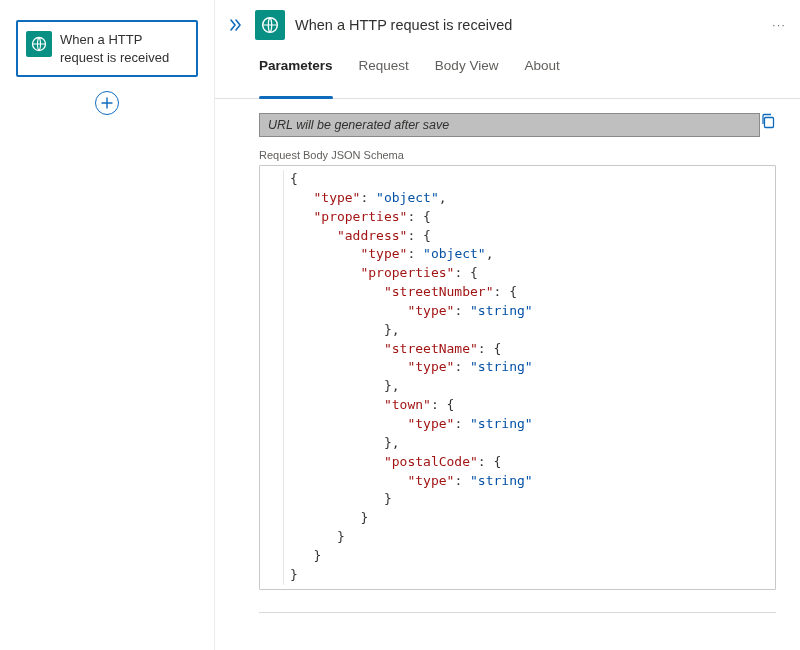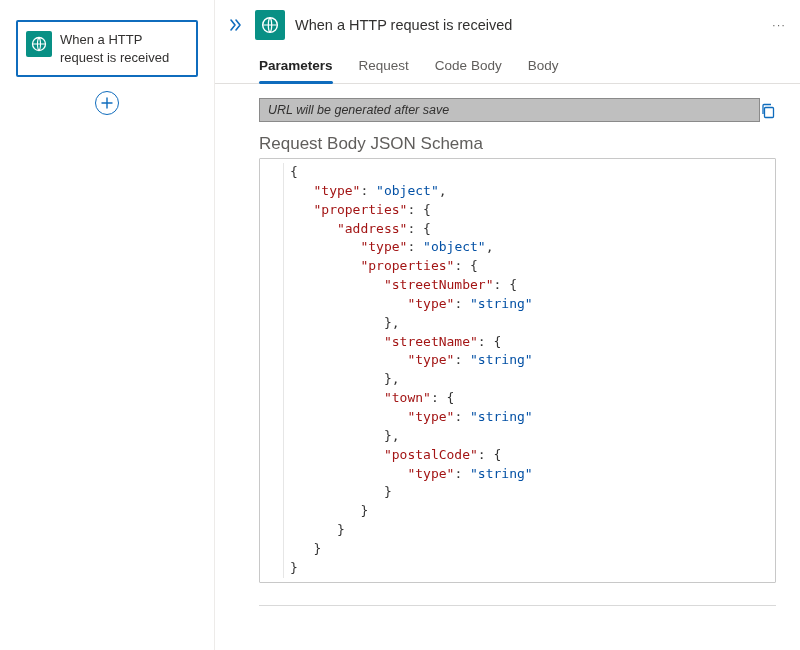--- a/index.html
+++ b/index.html
@@ -14,29 +14,29 @@
   .add-circle { width: 24px; height: 24px; border: 1.4px solid #0f6cbd; border-radius: 50%; display: flex; align-items: center; justify-content: center; color: #0f6cbd; cursor: pointer; }
   .add-circle svg { stroke: #0f6cbd; }
   .right-pane { flex: 1; display: flex; flex-direction: column; overflow: hidden; }
   .panel-header { display: flex; align-items: center; padding: 10px 14px 8px 10px; gap: 10px; }
   .collapse-chevron { color: #0f6cbd; width: 20px; display: flex; justify-content: center; cursor: pointer; }
   .header-icon { width: 30px; height: 30px; background: #089085; border-radius: 2px; display: flex; align-items: center; justify-content: center; }
   .header-icon svg { fill: #fff; }
   .header-title { font-size: 14.5px; font-weight: 500; flex: 1; }
   .header-menu { color: #605e5c; cursor: pointer; letter-spacing: 1px; font-size: 11px; }
   .tabs { display: flex; gap: 26px; padding: 10px 0 0 44px; border-bottom: 1px solid #e1dfdd; }
-  .tab { font-size: 13.5px; color: #605e5c; padding-bottom: 10px; cursor: pointer; position: relative; }
+  .tab { font-size: 13.5px; color: #605e5c; padding-bottom: 25px; cursor: pointer; position: relative; }
   .tab.active { color: #242424; font-weight: 600; }
   .tab.active::after { content:""; position:absolute; left:0; right:0; bottom:-1px; height:3px; background:#0f6cbd; border-radius: 2px; }
   .panel-body { padding: 14px 24px 10px 44px; overflow-y: auto; flex: 1; }
   .field-label { font-size: 11px; color: #605e5c; margin-bottom: 4px; letter-spacing: .2px; }
-  .url-row { display: flex; align-items: flex-end; margin-bottom: 12px; }
+  .url-row { display: flex; align-items: flex-start; margin-bottom: 12px; }
   .url-box { flex: 1; background: #bfbfbf; border: 1px solid #8a8a8a; padding: 4px 8px; font-style: italic; color: #323130; font-size: 12.5px; }
   .copy-btn { color: #0f6cbd; cursor: pointer; }
-  .schema-label { font-size: 17px; color: #605e5c; margin-bottom: 4px; }
+  .schema-label { font-size: 11px; color: #605e5c; margin-bottom: 4px; }
   .code-box { border: 1px solid #c8c8c8; border-radius: 1px; font-family: Consolas, Menlo, monospace; font-size: 13px; line-height: 1.45; padding: 4px 10px 4px 6px; white-space: pre; color: #333; background: #fff; margin-bottom: 6px; overflow: auto; }
   .code-box .s { color: #a31515; }
   .code-box .v { color: #0451a5; }
   .gutter { display:inline-block; width:18px; border-right: 1px solid #e6e6e6; margin-right: 6px; }
   .sample-link { color: #0f6cbd; font-size: 13.5px; cursor: pointer; display: inline-block; margin-top: 2px; }
   .divider { border: none; border-top: 1px solid #d9d9d9; margin: 22px 0 14px 0; }
 </style>
 </head>
 <body>
 
@@ -73,22 +73,22 @@
             <path d="M2 8h12M8 1.5c2 2 2 11 0 13M8 1.5c-2 2-2 11 0 13" stroke="#fff" stroke-width="1.1" fill="none"></path>
           </svg>
       </div>
       <div class="header-title">When a HTTP request is received</div>
       <div class="header-menu">···</div>
     </div>
 
     <div class="tabs">
       <div class="tab active">Parameters</div>
       <div class="tab">Request</div>
-      <div class="tab">Code Body</div>
-      <div class="tab">Body</div>
+      <div class="tab">Body View</div>
+      <div class="tab">About</div>
     </div>
 
     <div class="panel-body">
       <div class="url-row">
         <div class="url-box">URL will be generated after save</div>
         <div class="copy-btn">
           <svg width="16" height="16" viewBox="0 0 16 16">
               <rect x="4.5" y="4.5" width="9" height="10" rx="1" fill="none" stroke="#0f6cbd" stroke-width="1.3"></rect>
               <path d="M3 11V2.5A1 1 0 0 1 4 1.5h7" fill="none" stroke="#0f6cbd" stroke-width="1.3"></path>
             </svg>

